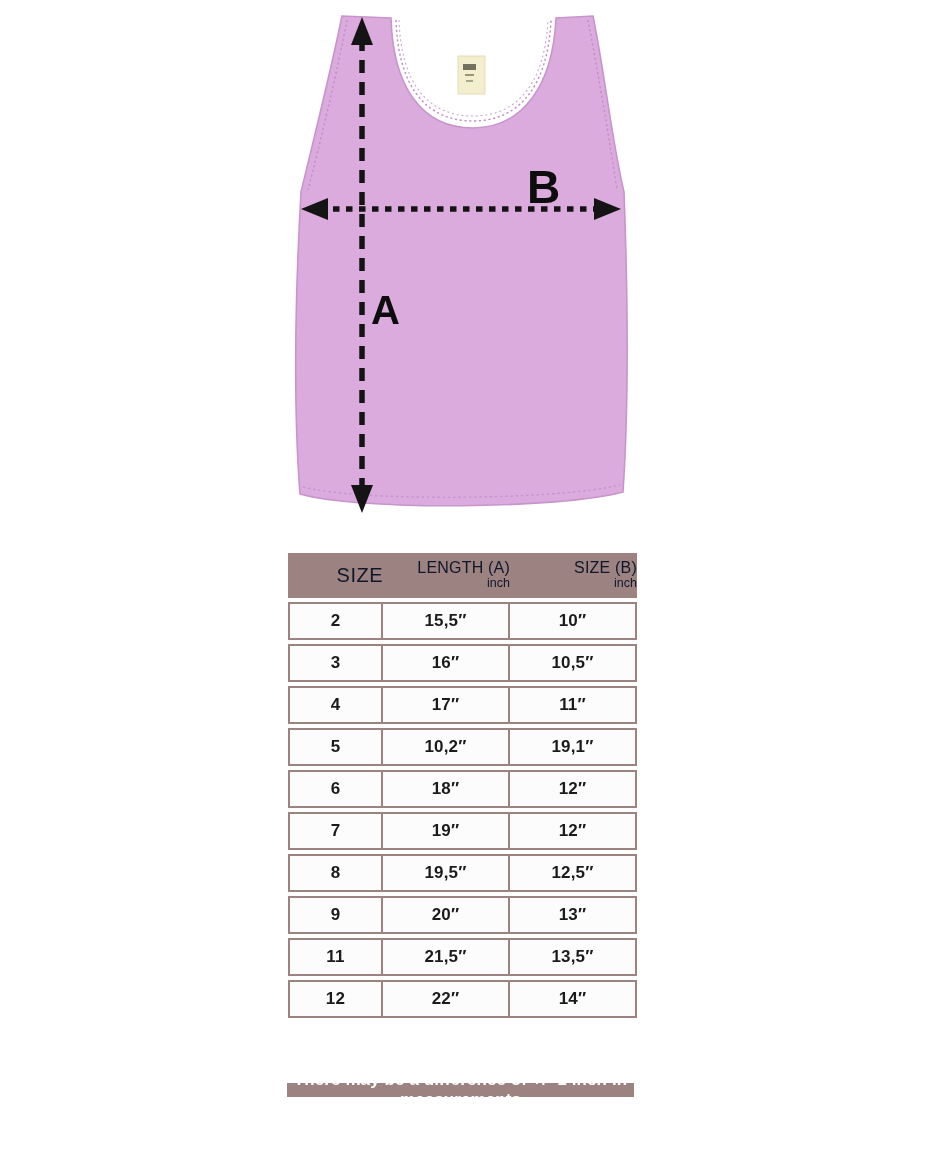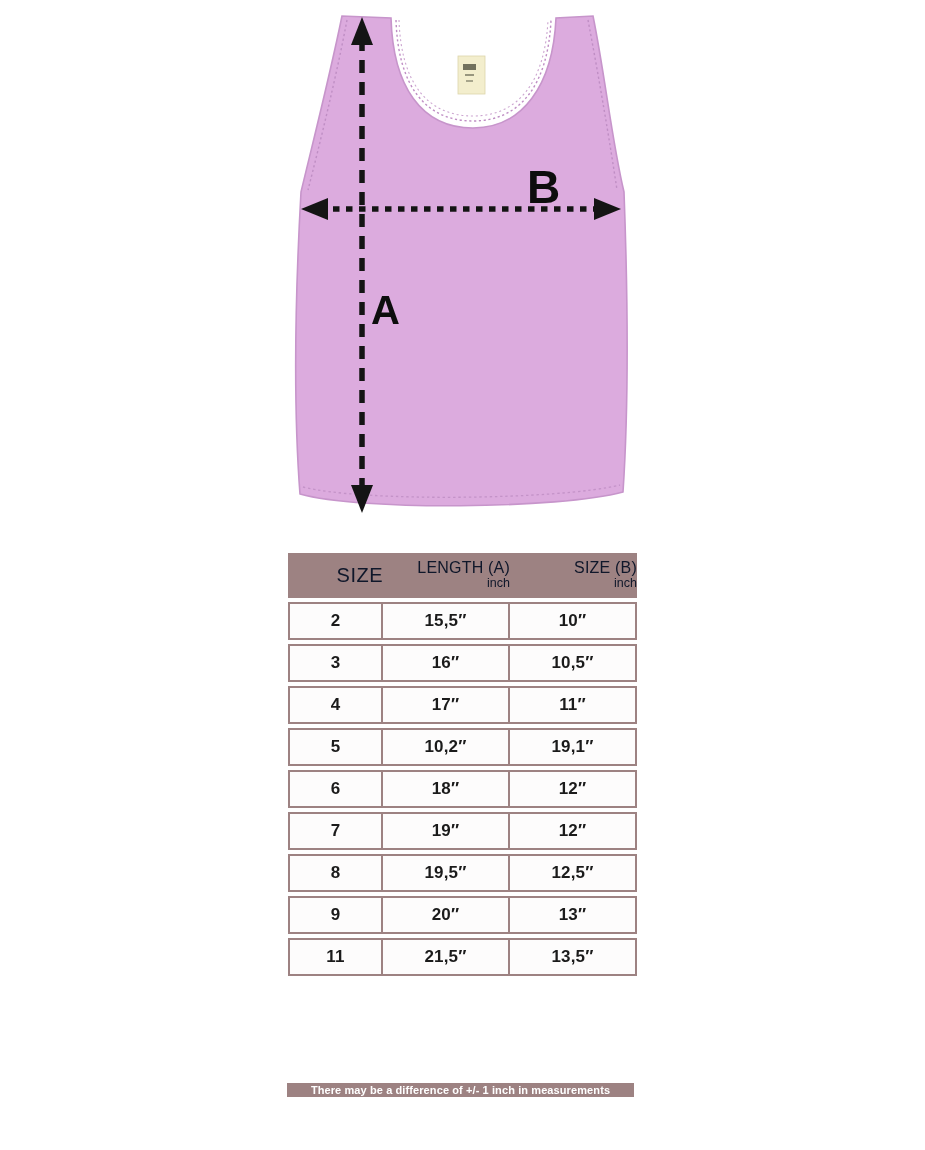--- a/index.html
+++ b/index.html
@@ -38,21 +38,21 @@
   table.size-chart td{
     border:2px solid var(--cell-border);background:var(--cell-bg);
     height:38px;text-align:center;vertical-align:middle;
     font-size:17px;font-weight:700;color:#1b1b1b;letter-spacing:.2px;
   }
   table.size-chart td + td{border-left:none;text-align:center;}
 
   
   .disclaimer{
     position:absolute;top:1083px;left:287px;width:347px;height:14px;
-    background:var(--accent);color:#ffffff;font-size:11px;font-weight:700;
+    background:var(--accent);color:#ffffff;font-size:17px;font-weight:700;
     display:flex;align-items:center;justify-content:center;letter-spacing:.1px;
     text-align:center;
   }
 </style>
 </head>
 <body>
 
 <div class="page">
 
   <div class="figure">
@@ -160,19 +160,24 @@
           <tr>
             <td>9</td>
             <td>20″</td>
             <td>13″</td>
           </tr>
           <tr>
             <td>11</td>
             <td>21,5″</td>
             <td>13,5″</td>
           </tr>
+          <tr>
+            <td>12</td>
+            <td>22″</td>
+            <td>14″</td>
+          </tr>
         </tbody>
     </table>
   </div>
 
   <div class="disclaimer">There may be a difference of +/- 1 inch in measurements</div>
 
 </div>
 
 </body></html>

